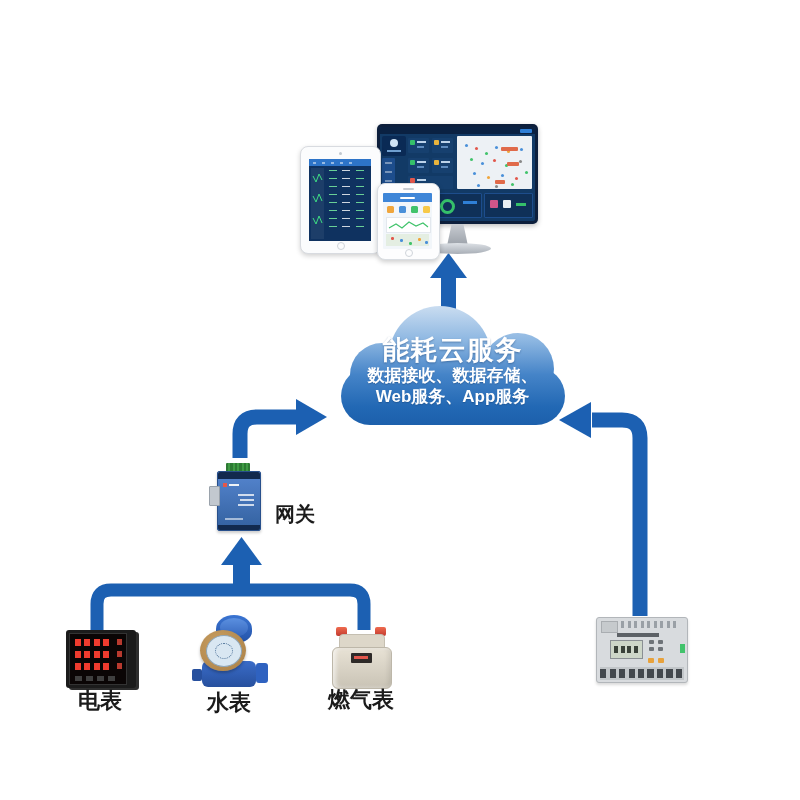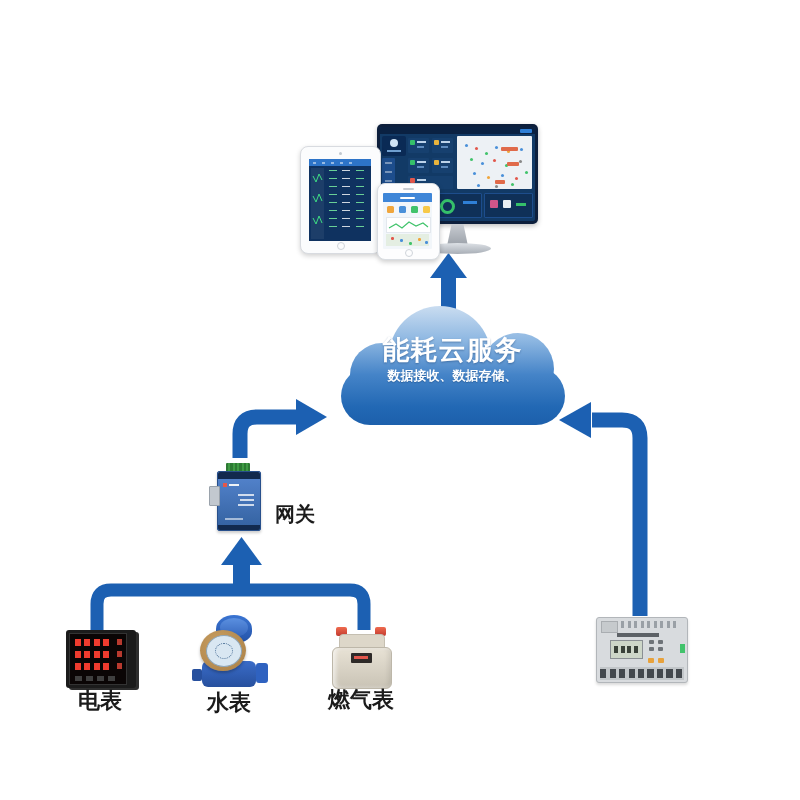--- a/index.html
+++ b/index.html
@@ -6,21 +6,21 @@
   #canvas{position:relative;width:800px;height:800px;background:#ffffff;overflow:hidden;
           font-family:"Liberation Sans","DejaVu Sans",sans-serif;}
   
   #arrows{position:absolute;inset:0;z-index:1;}
   
   .cloud{position:absolute;left:335px;top:303px;width:235px;height:130px;z-index:2;}
   .cloud svg{position:absolute;inset:0;}
   .cloud-text{position:absolute;left:0;right:0;top:32px;text-align:center;color:#ffffff;}
   .cloud-title{font-size:27px;font-weight:bold;letter-spacing:1px;line-height:30px;
                text-shadow:0 1px 2px rgba(20,60,110,.45);}
-  .cloud-sub{font-size:13px;font-weight:bold;line-height:21px;
+  .cloud-sub{font-size:17px;font-weight:bold;line-height:21px;
              text-shadow:0 1px 1px rgba(20,60,110,.4);}
   
   .lbl{position:absolute;transform:translateX(-50%);font-weight:bold;color:#1b1b1b;
        font-size:22px;white-space:nowrap;z-index:5;}
   
   .monitor{position:absolute;left:377px;top:124px;width:161px;height:132px;z-index:2;}
   .bezel{position:absolute;left:0;top:0;width:161px;height:100px;background:#0d1f3c;
          border-radius:5px;padding:0;box-shadow:0 2px 5px rgba(0,0,0,.25);}
   .mscreen{position:absolute;left:3px;top:3px;width:155px;height:94px;background:#123a66;
            border-radius:2px;overflow:hidden;}
@@ -190,20 +190,21 @@
       <g fill="url(#cloudGrad)">
         <circle cx="105" cy="54" r="51"></circle>
         <circle cx="47" cy="72" r="32"></circle>
         <circle cx="183" cy="66" r="36"></circle>
         <rect x="6" y="64" width="224" height="58" rx="29"></rect>
       </g>
     </svg>
     <div class="cloud-text">
       <div class="cloud-title">能耗云服务</div>
       <div class="cloud-sub">数据接收、数据存储、</div>
+      <div class="cloud-sub">Web服务、App服务</div>
     </div>
   </div>
 
   <div class="monitor">
     <div class="bezel">
       <div class="mscreen">
         <div class="m-topbar">
             <div class="m-chip"></div>
           </div>
         <div class="m-logo">

